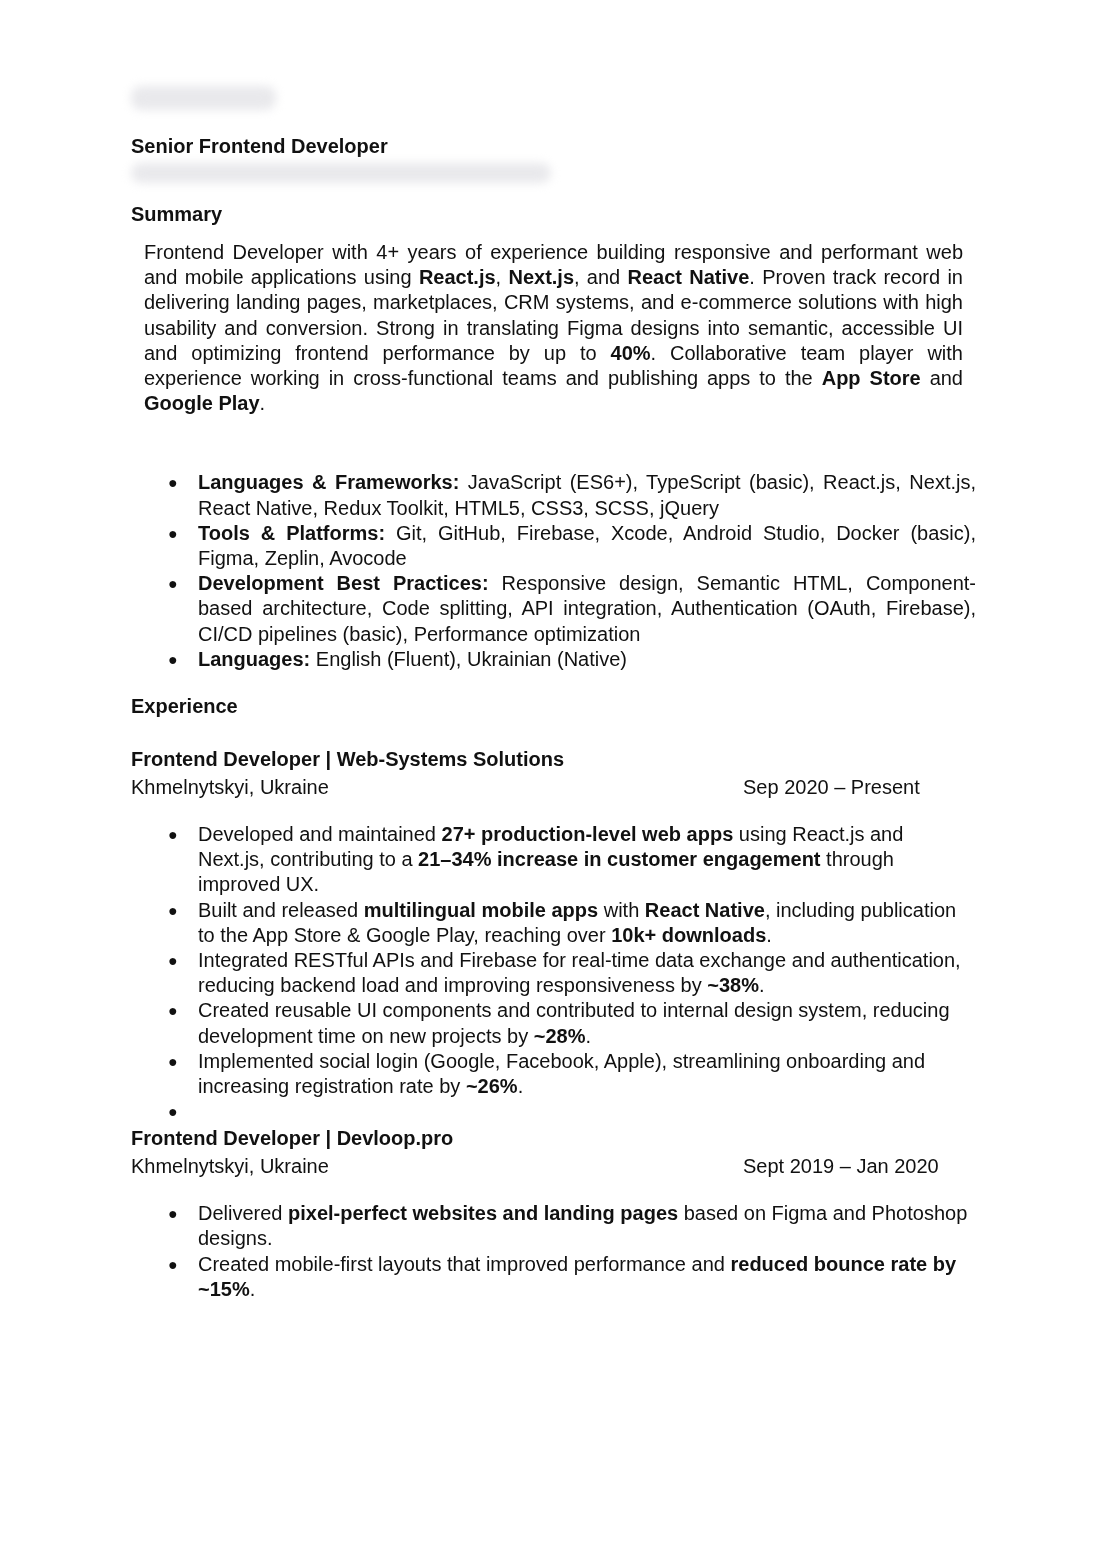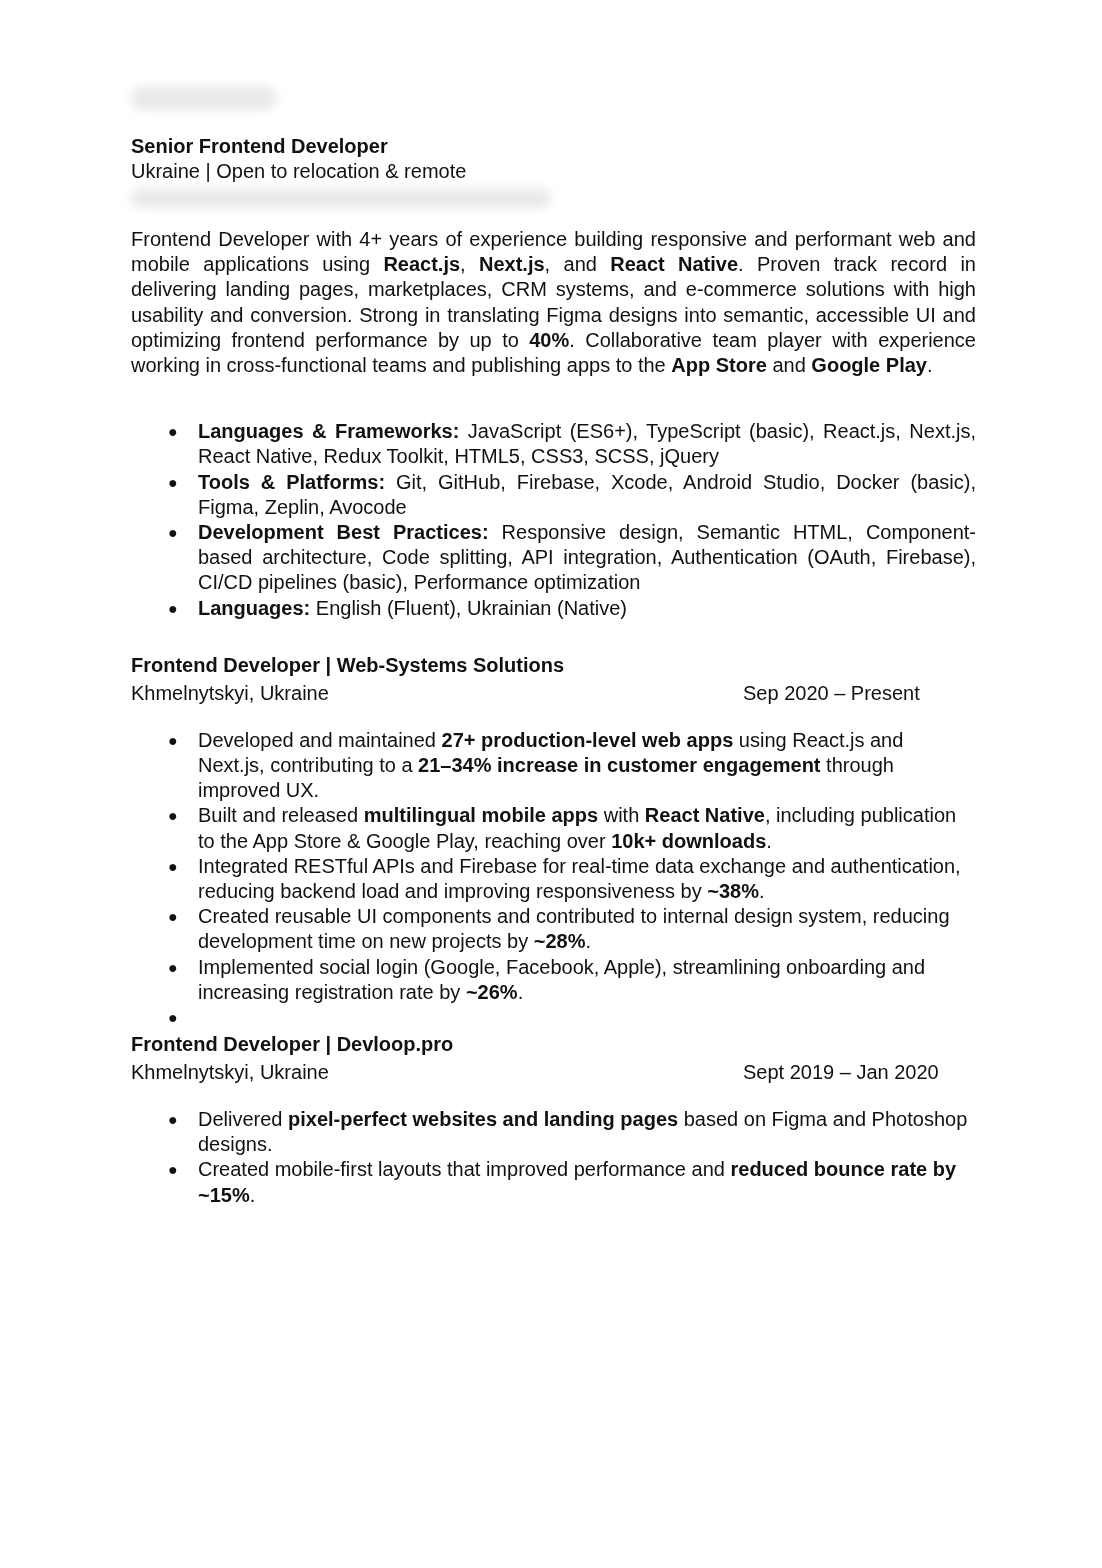--- a/index.html
+++ b/index.html
@@ -10,21 +10,21 @@
   }
   .page { position: absolute; left: 131px; top: 86px; width: 845px; }
   .blur-bar {
     background: #e9e9ec; border-radius: 10px; filter: blur(5px);
   }
   .name-blur { width: 145px; height: 24px; margin-left: 0; margin-bottom: 6px; }
   .contact-blur { width: 420px; height: 20px; margin-top: 4px; }
   .title { font-weight: bold; font-size: 20px; line-height: 25px; margin-top: 24px; }
   .subtitle { font-size: 20px; line-height: 25px; }
   .section-h { font-weight: bold; font-size: 20px; line-height: 25px; }
-  p.body { margin: 0; font-size: 20px; line-height: 25.2px; text-align: justify; }
+  p.body { margin: 13px; font-size: 20px; line-height: 25.2px; text-align: justify; }
   ul.bullets { margin: 0; padding: 0; list-style: none; }
   ul.bullets li {
     position: relative; padding-left: 67px; font-size: 20px; line-height: 25.2px;
   }
   ul.bullets li .dot {
     position: absolute; left: 37px; top: 0; font-size: 16px;
   }
   ul.skills li { text-align: justify; }
   ul.exp li { width: 770px; }
   .job-title { font-weight: bold; font-size: 20px; line-height: 25px; }
@@ -32,38 +32,39 @@
   .job-meta .loc { flex: 0 0 612px; }
   b { font-weight: bold; }
 </style>
 </head>
 <body>
 
 <div class="page">
 
   <div class="blur-bar name-blur"></div>
   <div class="title">Senior Frontend Developer</div>
-  <div class="subtitle">Ukraine | Open to relocation &amp; remote</div>
   <div class="blur-bar contact-blur"></div>
 
   <div style="height:19px"></div>
+  <div class="section-h">Summary</div>
   <p class="body" id="summary-body"><span>Frontend Developer with 4+ years of experience building responsive and performant web and mobile applications using </span><b>React.js</b><span>, </span><b>Next.js</b><span>, and </span><b>React Native</b><span>. Proven track record in delivering landing pages, marketplaces, CRM systems, and e-commerce solutions with high usability and conversion. Strong in translating Figma designs into semantic, accessible UI and optimizing frontend performance by up to </span><b>40%</b><span>. Collaborative team player with experience working in cross-functional teams and publishing apps to the </span><b>App Store</b><span> and </span><b>Google Play</b><span>.</span></p>
 
   <div style="height:19px"></div>
   <div style="height:22px"></div>
   <ul class="bullets skills" id="skills-list">
       <li><span class="dot">●</span><b>Languages &amp; Frameworks:</b><span> JavaScript (ES6+), TypeScript (basic), React.js, Next.js, React Native, Redux Toolkit, HTML5, CSS3, SCSS, jQuery</span></li>
       <li><span class="dot">●</span><b>Tools &amp; Platforms:</b><span> Git, GitHub, Firebase, Xcode, Android Studio, Docker (basic), Figma, Zeplin, Avocode</span></li>
       <li><span class="dot">●</span><b>Development Best Practices:</b><span> Responsive design, Semantic HTML, Component-based architecture, Code splitting, API integration, Authentication (OAuth, Firebase), CI/CD pipelines (basic), Performance optimization</span></li>
       <li><span class="dot">●</span><b>Languages:</b><span> English (Fluent), Ukrainian (Native)</span></li>
     </ul>
 
   <div style="height:22px"></div>
+  <div class="section-h">Experience</div>
   <div id="jobs">
-      <div style="margin-top: 10px;">
+      <div style="margin-top: 28px;">
         <div class="job-title">Frontend Developer | Web-Systems Solutions</div>
         <div class="job-meta" style="margin-top: 3px;">
           <span class="loc">Khmelnytskyi, Ukraine</span>
           <span>Sep 2020 – Present</span>
         </div>
         <ul class="bullets exp" style="margin-top: 22px;">
           <li><span class="dot">●</span><span>Developed and maintained </span><b>27+ production-level web apps</b><span> using React.js and Next.js, contributing to a </span><b>21–34% increase in customer engagement</b><span> through improved UX.</span></li>
           <li><span class="dot">●</span><span>Built and released </span><b>multilingual mobile apps</b><span> with </span><b>React Native</b><span>, including publication to the App Store &amp; Google Play, reaching over </span><b>10k+ downloads</b><span>.</span></li>
           <li><span class="dot">●</span><span>Integrated RESTful APIs and Firebase for real-time data exchange and authentication, reducing backend load and improving responsiveness by </span><b>~38%</b><span>.</span></li>
           <li><span class="dot">●</span><span>Created reusable UI components and contributed to internal design system, reducing development time on new projects by </span><b>~28%</b><span>.</span></li>

